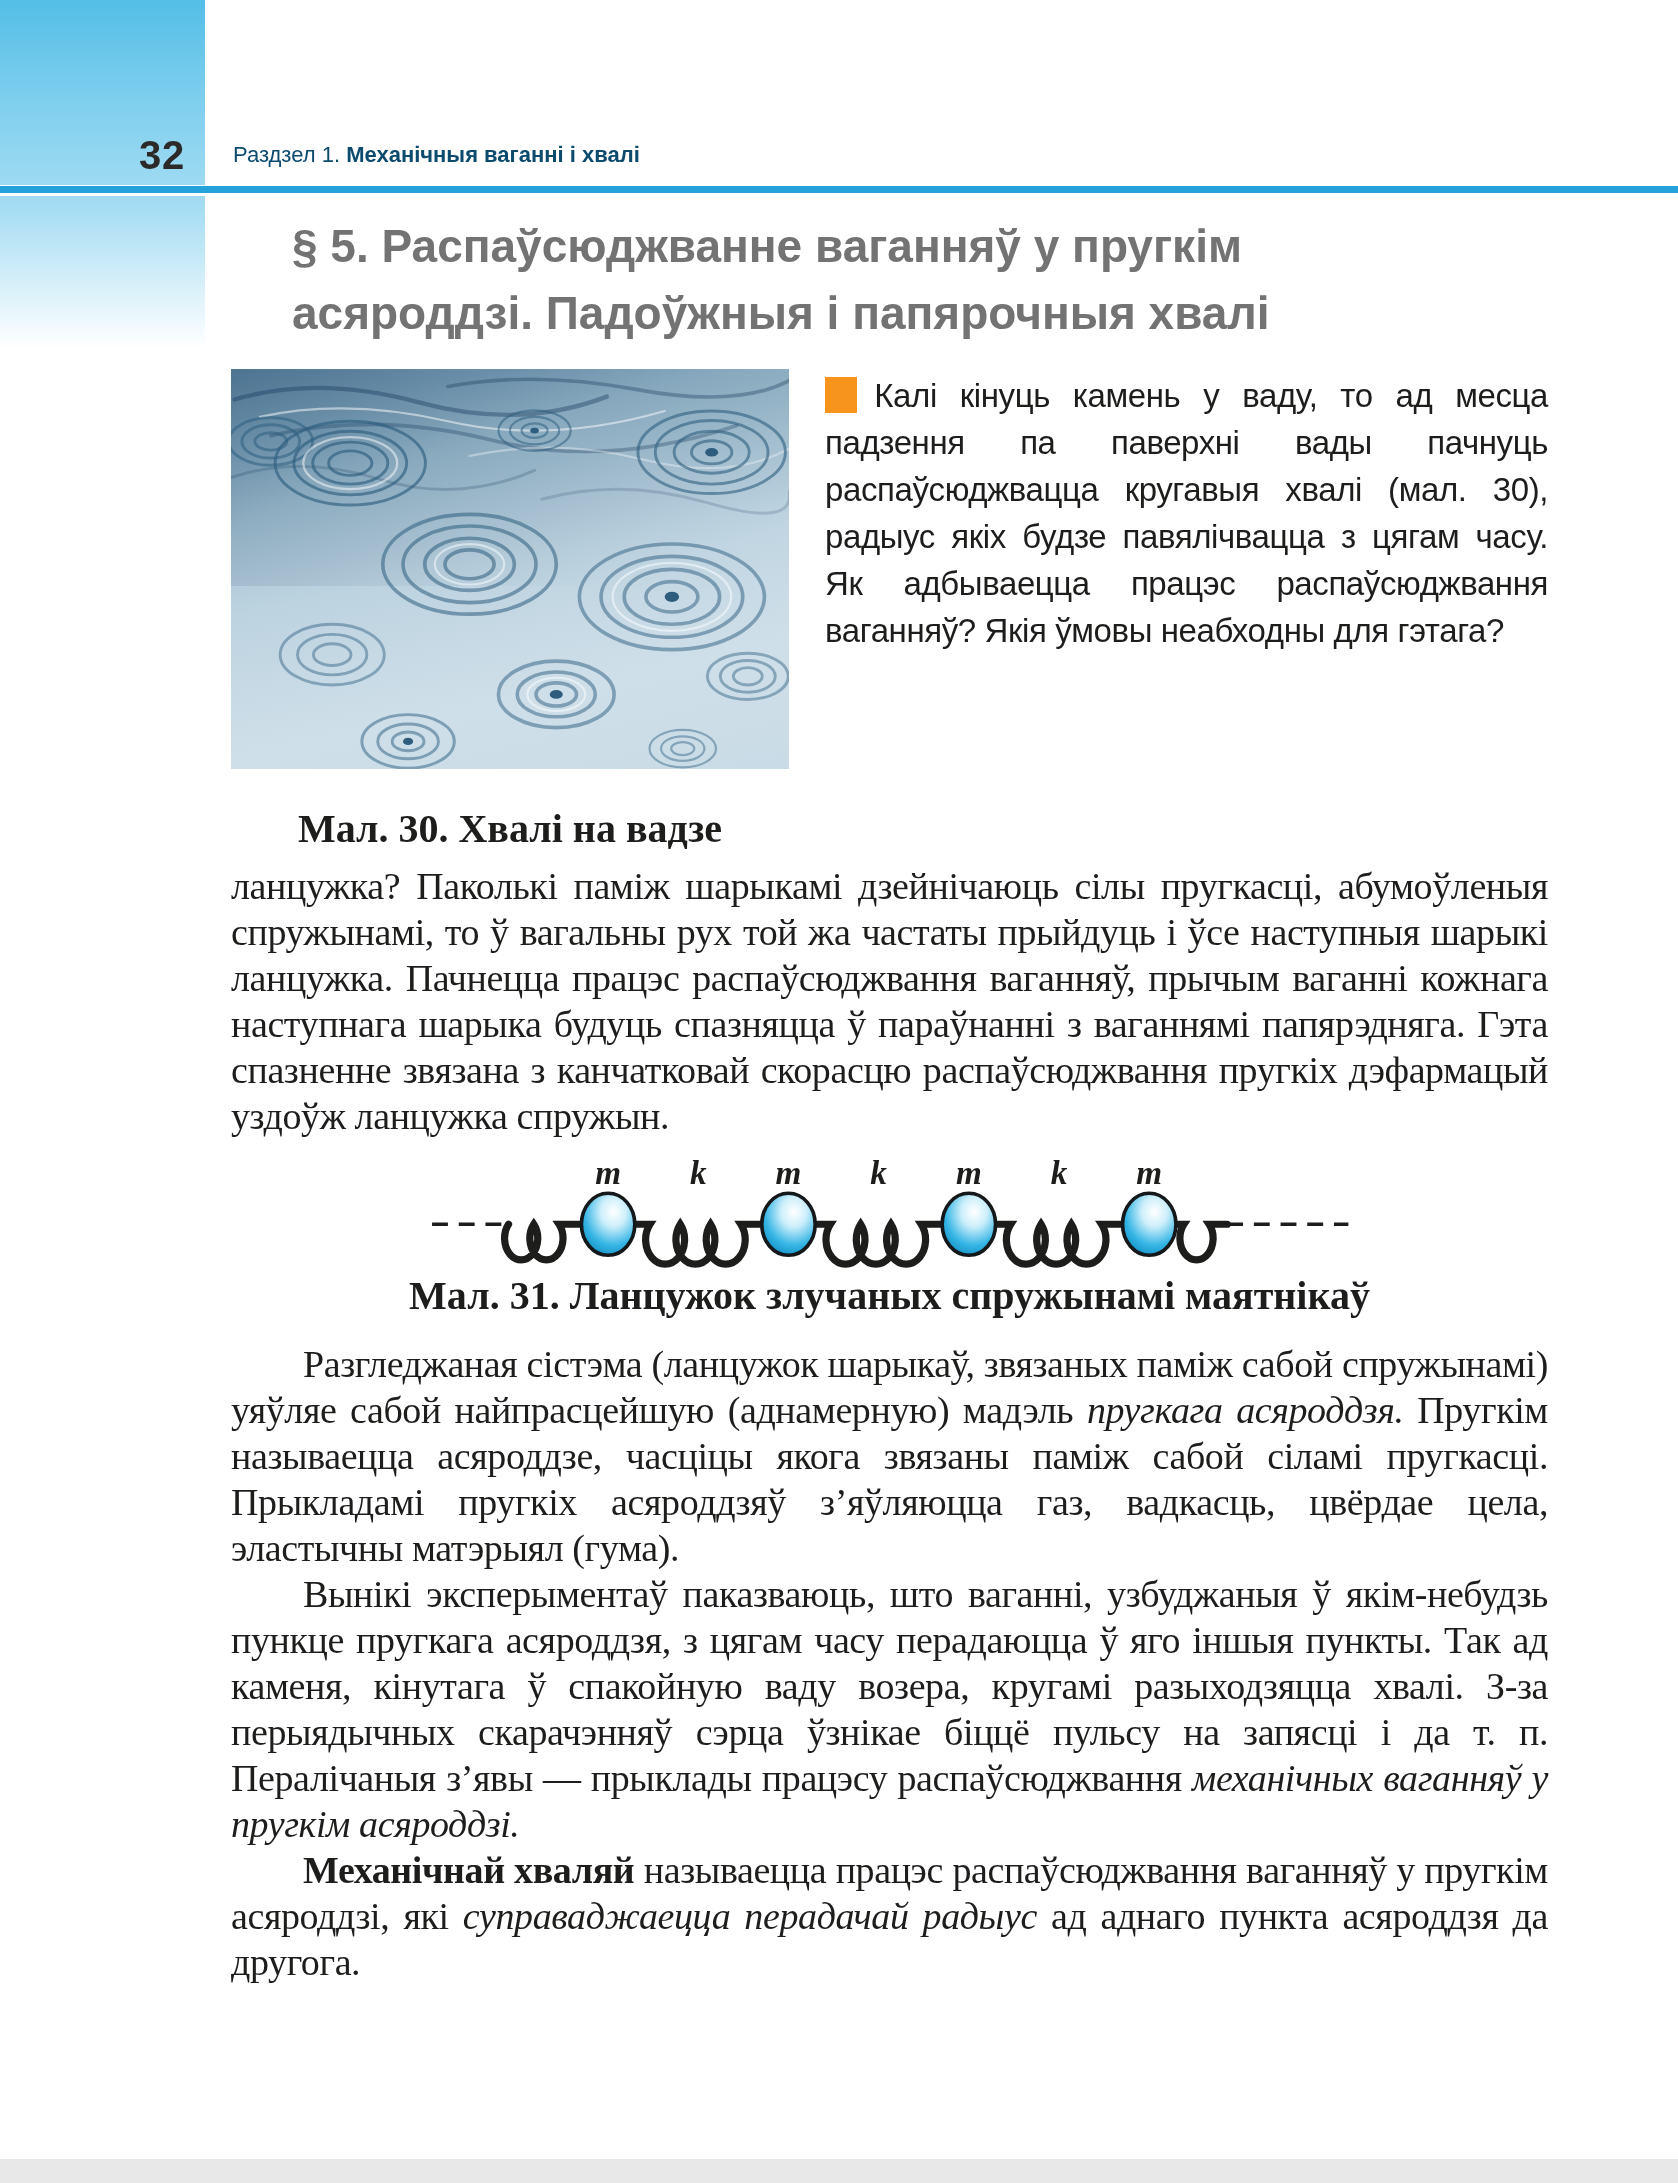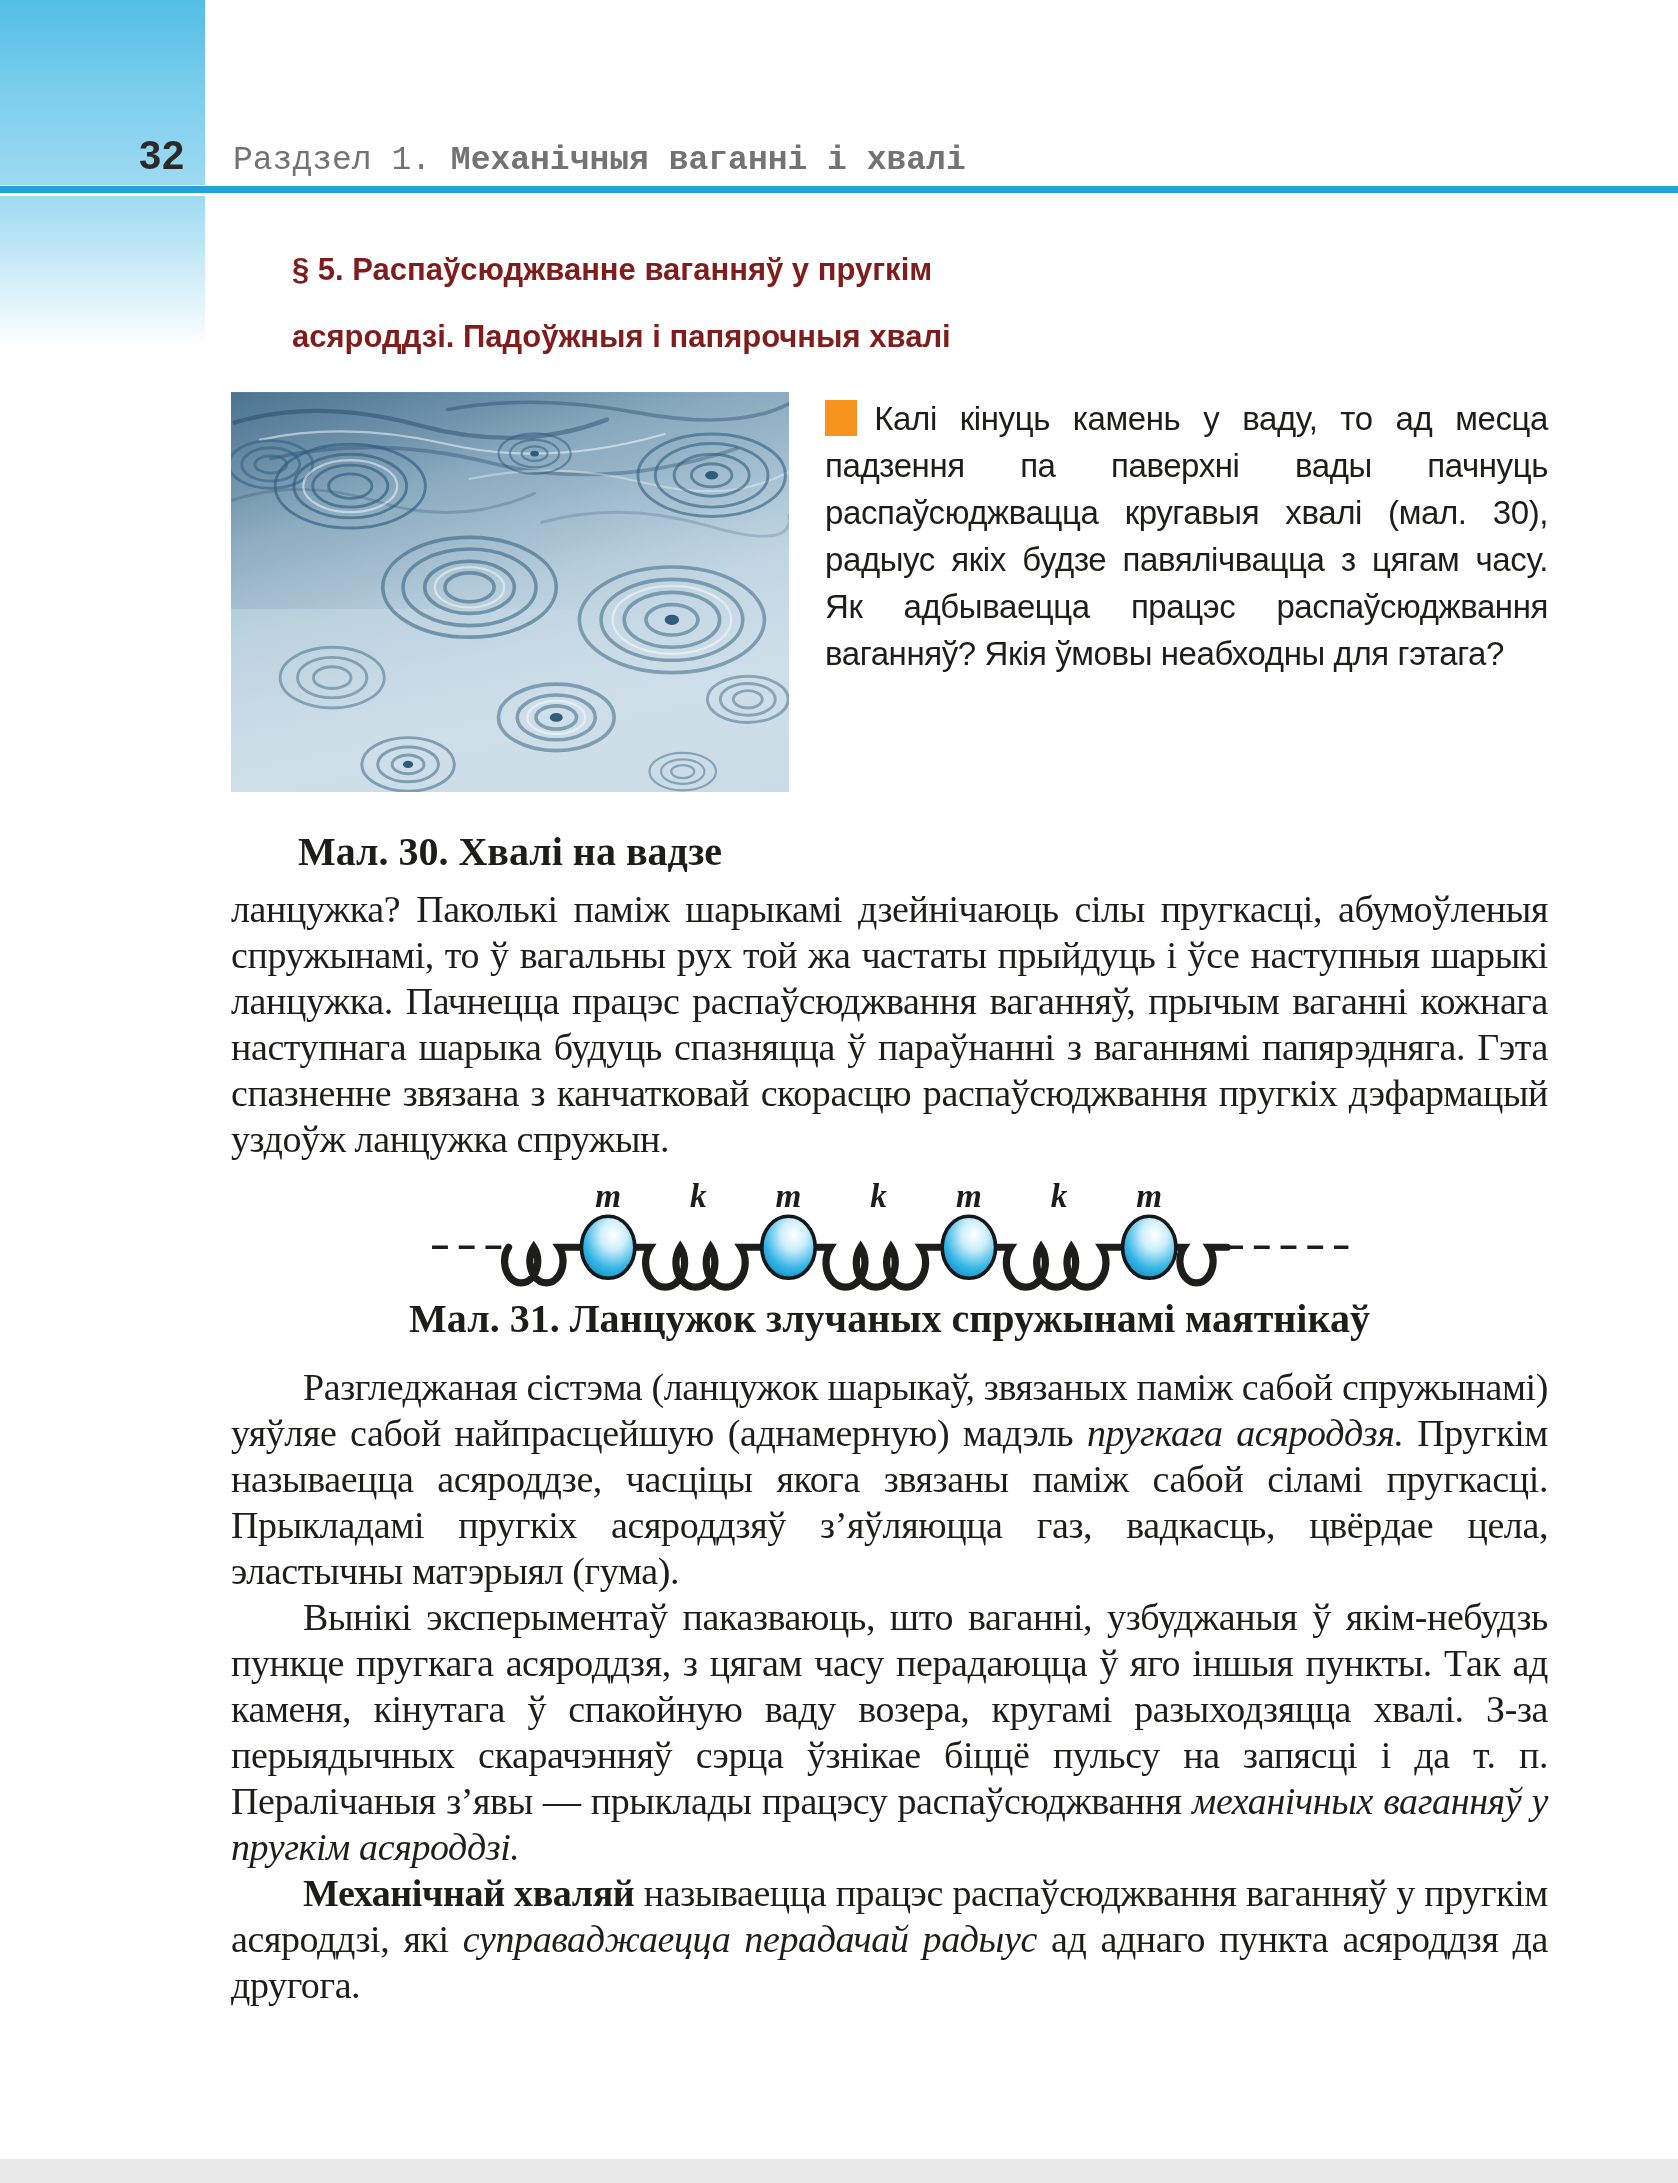--- a/index.html
+++ b/index.html
@@ -16,39 +16,39 @@
     position:absolute;left:0;top:0;width:205px;height:185px;
     background:linear-gradient(180deg,#54bee6 0%,#7fcfee 55%,#9edaf2 100%);
   }
   .page-number{
     position:absolute;right:20px;bottom:7.2px;
     font-family:"Liberation Sans","DejaVu Sans",sans-serif;
     font-weight:bold;font-size:40px;color:#2b2a29;letter-spacing:0.7px;
   }
   .chapter-line{
     position:absolute;left:233px;top:142px;
-    font-family:Liberation Mono, monospace;
-    font-size:33px;color:#737373;white-space:nowrap;
+    font-family:Liberation Sans, sans-serif;
+    font-size:22px;color:#0c4a6e;white-space:nowrap;
   }
   .chapter-line b{font-weight:bold;}
   .header-rule{
     position:absolute;left:0;top:186px;width:1679px;height:6.5px;
     background:#24a3da;
   }
   .band-side{
     position:absolute;left:0;top:196px;width:205px;height:152px;
     background:linear-gradient(180deg,#9edaf2 0%,rgba(255,255,255,0) 100%);
   }
   
   .content{position:absolute;left:231px;top:193px;width:1317px;}
   .section-title{
-    margin:43px 0 0 61px;
+    margin:20px 0 0 61px;
     font-family:"Liberation Sans","DejaVu Sans",sans-serif;
-    font-weight:bold;font-size:31px;line-height:67px;
-    color:#7f1d1d;letter-spacing:0px;
+    font-weight:bold;font-size:46px;line-height:67px;
+    color:#737373;letter-spacing:0px;
   }
   .section-title span{display:block;}
   .row{display:flex;align-items:flex-start;margin-top:22px;}
   .fig30{width:558px;flex:0 0 558px;margin:0;}
   .photo{
     width:558px;height:400px;position:relative;overflow:hidden;
     background:linear-gradient(168deg,#7ba3bd 0%,#9cbccf 22%,#bdd3e0 48%,#cfdfe9 75%,#c9dbe6 100%);
   }
   .photo svg{position:absolute;left:0;top:0;}
   .fig-caption{

